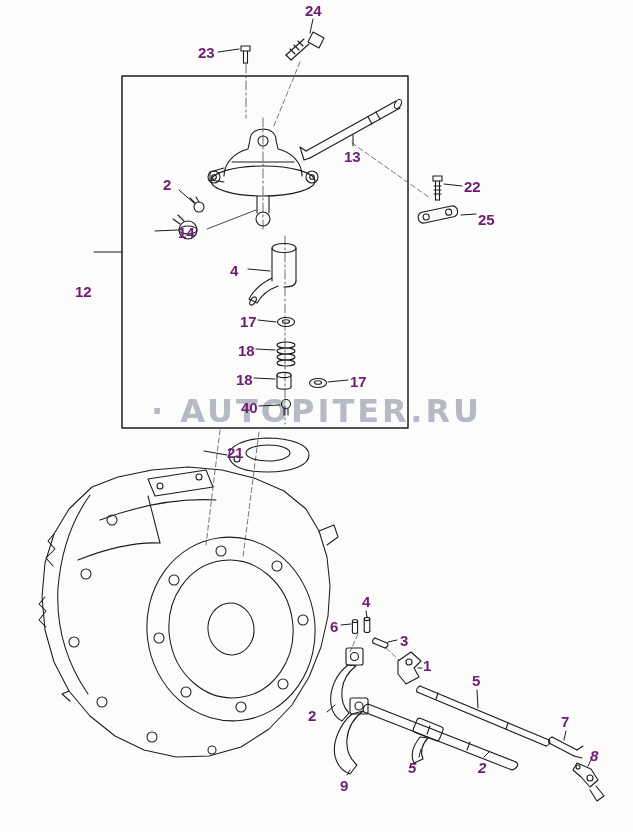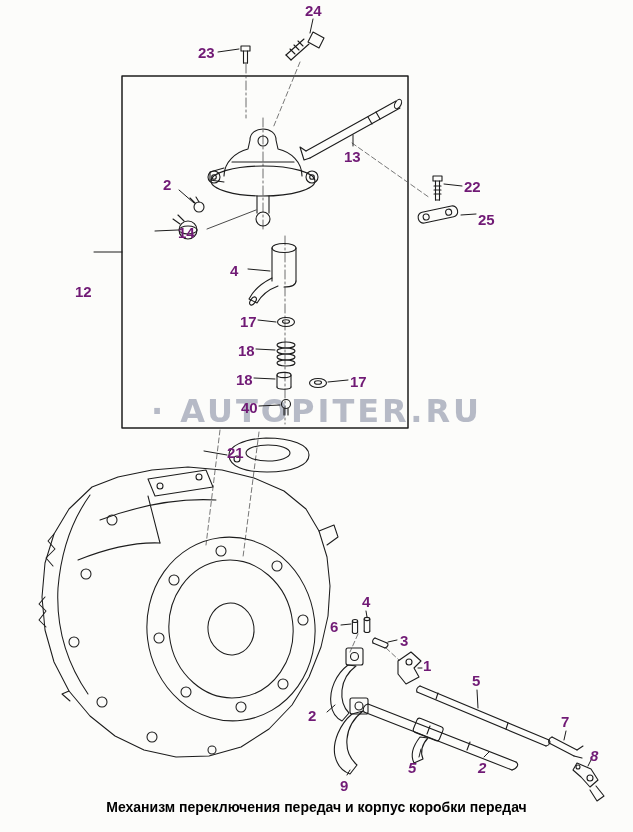--- a/index.html
+++ b/index.html
@@ -333,15 +333,14 @@
       <div class="part-label" style="left: 423px; top: 658px;">1</div>
       <div class="part-label" style="left: 472px; top: 673px;">5</div>
       <div class="part-label" style="left: 308px; top: 708px;">2</div>
       <div class="part-label" style="left: 561px; top: 714px;">7</div>
       <div class="part-label italic" style="left: 590px; top: 748px;">8</div>
       <div class="part-label italic" style="left: 408px; top: 760px;">5</div>
       <div class="part-label italic" style="left: 478px; top: 760px;">2</div>
       <div class="part-label" style="left: 340px; top: 778px;">9</div>
     </div>
 
-  <div class="caption">Механизм переключения передач и корпус коробки передач</div>
 
 </div>
 
 </body></html>

